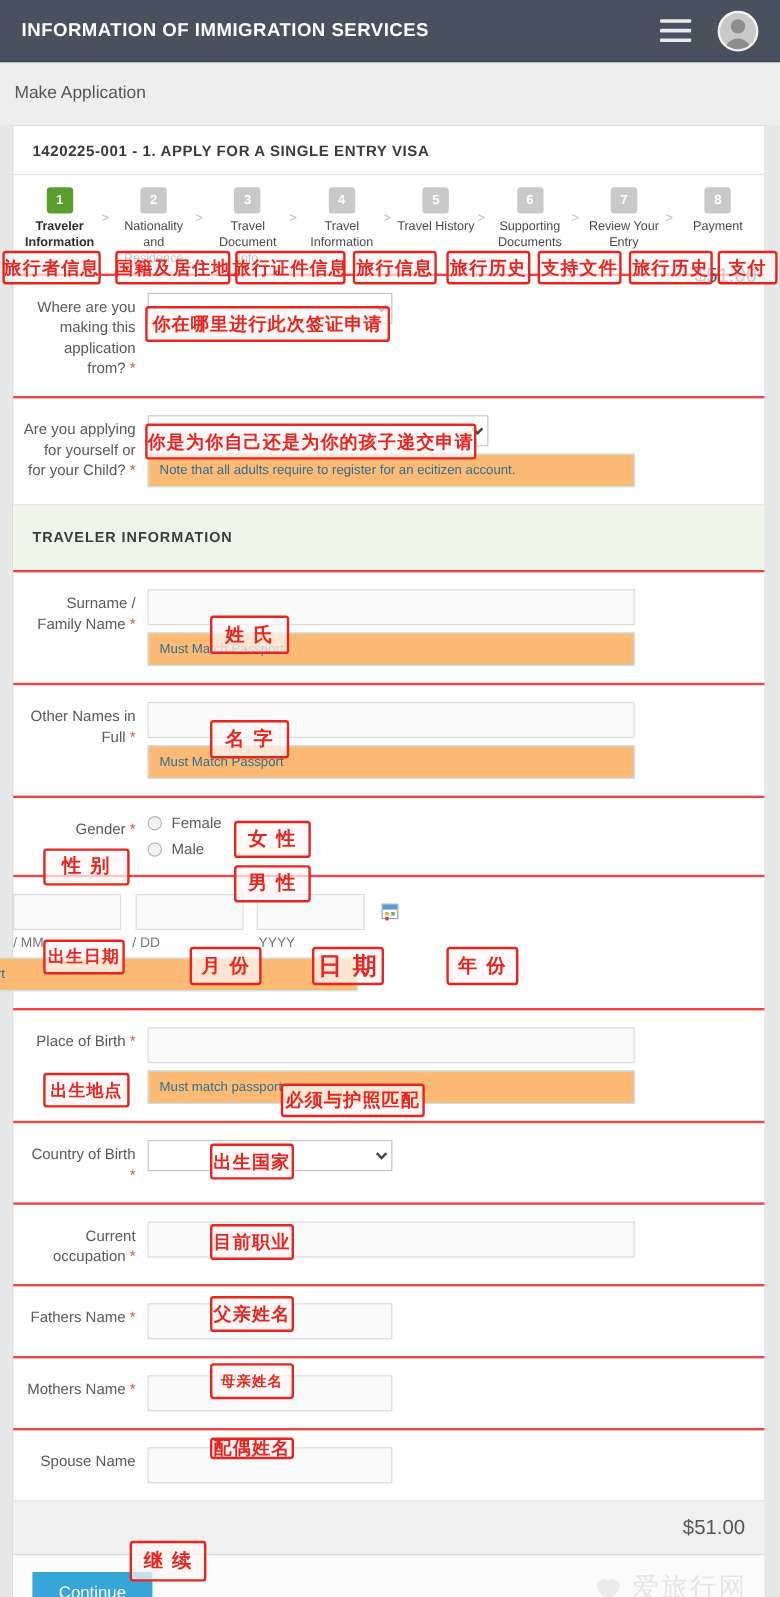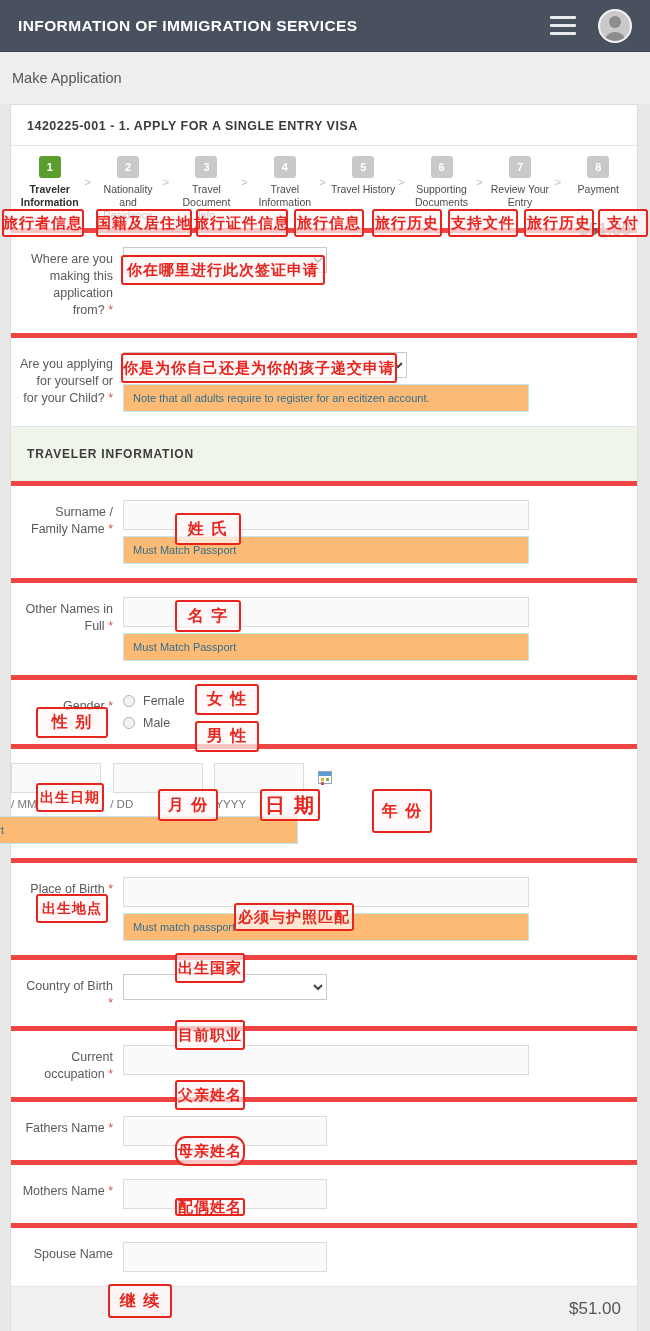--- a/index.html
+++ b/index.html
@@ -73,21 +73,21 @@
   .step.active .num{ background:#5a9e2f; }
   .step.active .lbl{ font-weight:bold; color:#2f2f2f;}
   .sep{ color:#bdbdbd; font-size:11px; padding-top:20px; width:9px;}
   .price-float{
     position:absolute; right:6px; bottom:-12px;
     font-size:17px; color:#555;
   }
 
   
   .row{
-    display:flex; border-top:5px solid #ef4444;
+    display:flex; border-top:2px solid #ef4444;
     padding:14px 12px 14px 0;
     min-height:54px;
   }
   .row .lab{
     width:112px; flex:none; text-align:right; padding:4px 10px 0 8px;
     font-size:12.5px; color:#5a5a5a; line-height:17px;
   }
   .req{ color:#d9534f; }
   .row .fld{ flex:1; position:relative;}
 
@@ -358,22 +358,22 @@
     <div class="anno" style="left: 121px; top: 255px; width: 204px; height: 30px; font-size: 15px;">你在哪里进行此次签证申请</div>
     <div class="anno" style="left: 121px; top: 353px; width: 276px; height: 30px; font-size: 15px;">你是为你自己还是为你的孩子递交申请</div>
     <div class="anno" style="left: 175px; top: 513px; width: 66px; height: 32px; font-size: 16px;">姓 氏</div>
     <div class="anno" style="left: 175px; top: 600px; width: 66px; height: 32px; font-size: 16px;">名 字</div>
     <div class="anno" style="left: 195px; top: 684px; width: 64px; height: 31px; font-size: 16px;">女 性</div>
     <div class="anno" style="left: 195px; top: 721px; width: 64px; height: 31px; font-size: 16px;">男 性</div>
     <div class="anno" style="left: 36px; top: 707px; width: 72px; height: 31px; font-size: 16px;">性 别</div>
     <div class="anno" style="left: 36px; top: 783px; width: 68px; height: 29px; font-size: 14px;">出生日期</div>
     <div class="anno" style="left: 158px; top: 789px; width: 60px; height: 32px; font-size: 16px;">月 份</div>
     <div class="anno" style="left: 260px; top: 789px; width: 60px; height: 32px; font-size: 20px;">日 期</div>
-    <div class="anno" style="left: 372px; top: 789px; width: 60px; height: 44px; font-size: 16px;">年 份</div>
+    <div class="anno" style="left: 372px; top: 789px; width: 60px; height: 32px; font-size: 16px;">年 份</div>
     <div class="anno" style="left: 36px; top: 894px; width: 72px; height: 29px; font-size: 14px;">出生地点</div>
     <div class="anno" style="left: 234px; top: 903px; width: 120px; height: 28px; font-size: 15px;">必须与护照匹配</div>
     <div class="anno" style="left: 175px; top: 953px; width: 70px; height: 30px; font-size: 15px;">出生国家</div>
     <div class="anno" style="left: 175px; top: 1020px; width: 70px; height: 30px; font-size: 15px;">目前职业</div>
     <div class="anno" style="left: 175px; top: 1080px; width: 70px; height: 30px; font-size: 15px;">父亲姓名</div>
-    <div class="anno" style="left: 175px; top: 1136px; width: 70px; height: 30px; font-size: 15px; border-radius: 11px;">母亲姓名</div>
+    <div class="anno" style="left: 175px; top: 1136px; width: 70px; height: 30px; font-size: 12px;">母亲姓名</div>
     <div class="anno" style="left: 175px; top: 1198px; width: 70px; height: 18px; font-size: 15px;">配偶姓名</div>
     <div class="anno" style="left: 108px; top: 1284px; width: 64px; height: 34px; font-size: 16px;">继 续</div>
   </div>
 
 </body></html>

